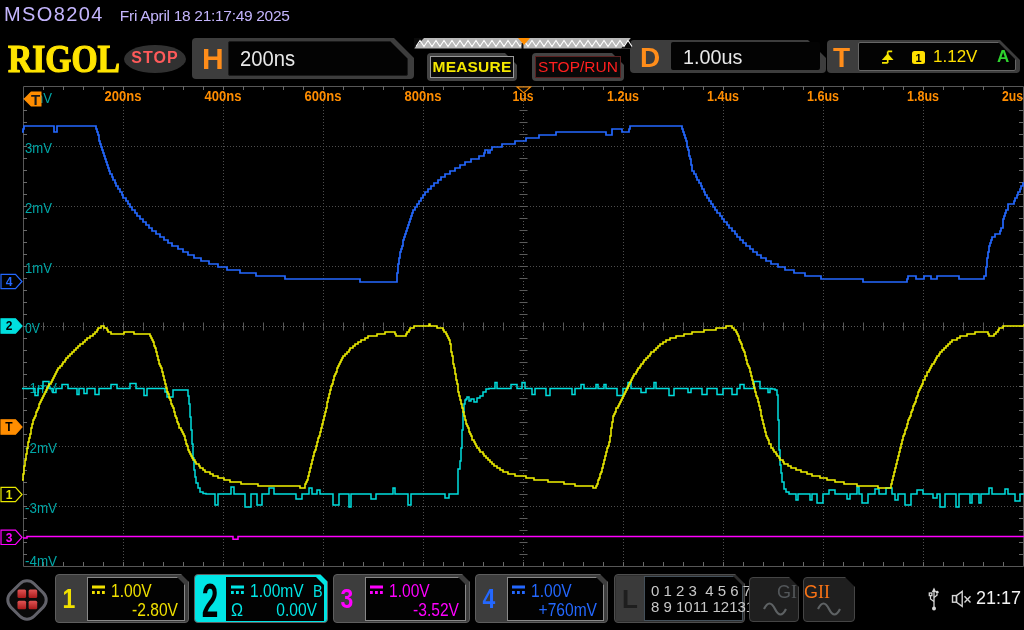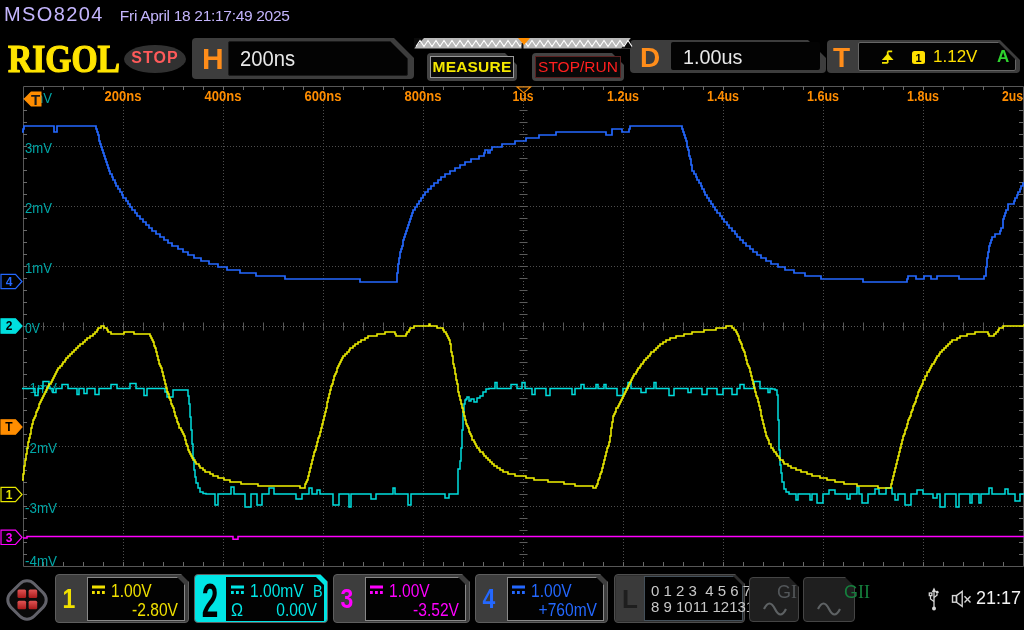--- a/index.html
+++ b/index.html
@@ -153,21 +153,21 @@
 <div class="abs" style="left:622px;top:584px;color:#1e1e1e;font-size:26px;font-weight:bold;">L</div>
 <div class="abs" style="left:644px;top:576px;width:99px;height:45px;background:#020202;border:1px solid #44505a;clip-path:polygon(0 0,89px 0,99px 10px,99px 45px,0 45px);"></div>
 <div class="abs" style="left:651px;top:583px;white-space:nowrap;color:#c9c9c9;font-size:15px;line-height:16px;">0 1 2 3&nbsp;&nbsp;4 5 6 7<br>8 9 1011 12131415</div>
 
 <div class="panel" style="left:749px;top:577px;width:50px;height:45px;background:#1f1f1f;border:1px solid #454545;clip-path:polygon(0 0,40px 0,50px 10px,50px 45px,0 45px);"></div>
 <div class="abs" style="left:762px;top:582px;color:#53575a;font-size:18px;margin-left:15px;">G<span style="font-family:'Liberation Serif',serif;">I</span></div>
 <svg class="abs" style="left:762px;top:601px" width="28" height="16">
       <path d="M2 8 q5.5 -11 11 0 q5.5 11 11 0" stroke="#5e6264" stroke-width="2.2" fill="none"></path>
     </svg>
 <div class="panel" style="left:803px;top:577px;width:52px;height:45px;background:#1f1f1f;border:1px solid #454545;clip-path:polygon(0 0,42px 0,52px 10px,52px 45px,0 45px);"></div>
-<div class="abs" style="left:844px;top:582px;color:#15803d;font-size:18px;">G<span style="font-family:'Liberation Serif',serif;">II</span></div>
+<div class="abs" style="left:804px;top:582px;color:#f97316;font-size:18px;">G<span style="font-family:'Liberation Serif',serif;">II</span></div>
 <svg class="abs" style="left:816px;top:601px" width="28" height="16">
       <path d="M2 8 q5.5 -11 11 0 q5.5 11 11 0" stroke="#5e6264" stroke-width="2.2" fill="none"></path>
     </svg>
 
 <svg class="abs" style="left:922px;top:580px" width="100" height="40">
 <g stroke="#d8d8d8" stroke-width="1.3" fill="none">
 <path d="M12 11 V27"></path>
         <path d="M12 21.5 L8.5 19 V16"></path>
         <path d="M12 17.5 L15 15.2 V13.5"></path>
 <rect x="7.3" y="13" width="2.6" height="2.6"></rect>

